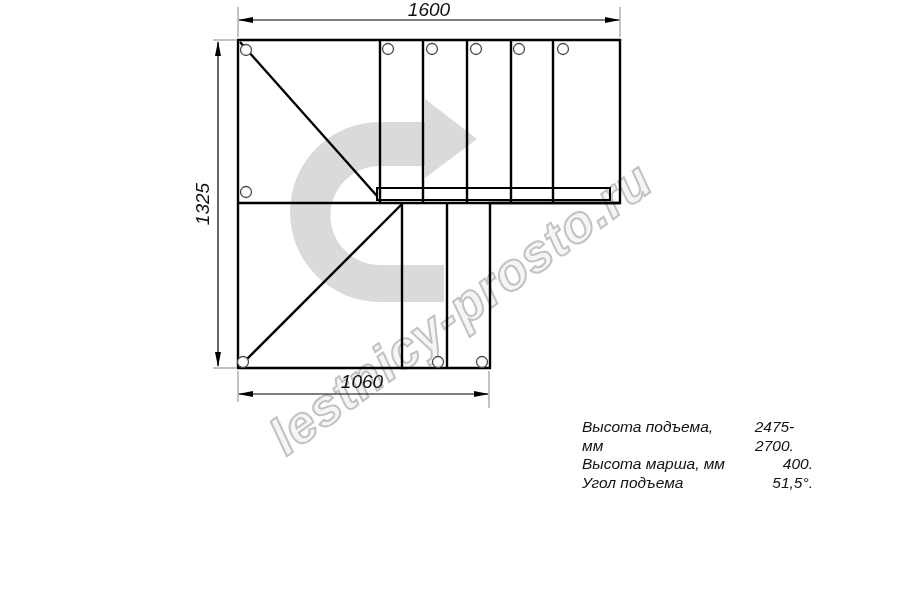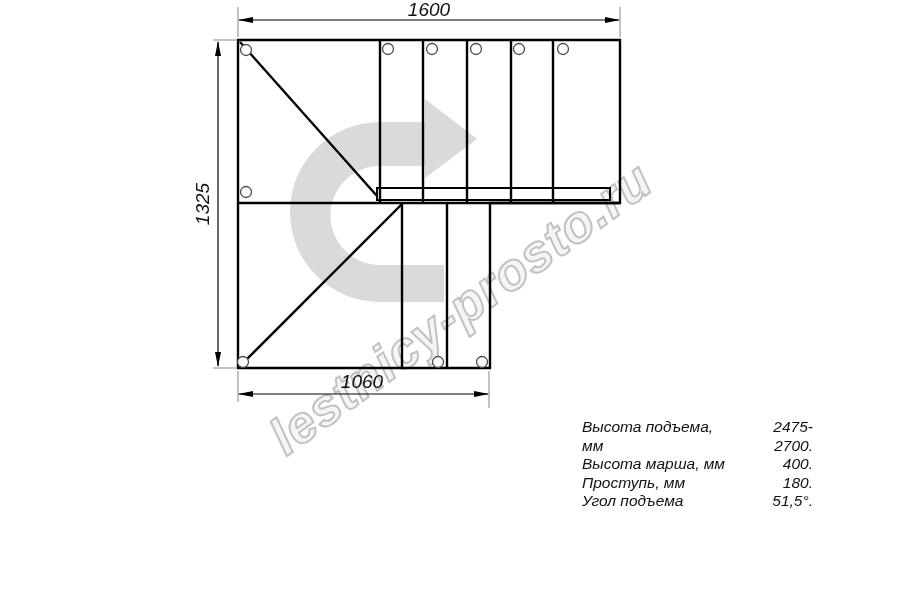--- a/index.html
+++ b/index.html
@@ -17,21 +17,21 @@
     text-shadow:0 0 1px #c9c9c9;
     z-index:2;
   }
   #spec-table{
     position:absolute;left:582px;top:418px;width:231px;z-index:4;
     font-family:"Liberation Sans",sans-serif;font-style:italic;
     font-size:15.5px;color:#111;line-height:18.5px;
   }
   .spec-row{display:flex;justify-content:space-between;}
   .spec-label{text-align:left;}
-  .spec-value{text-align:right;}
+  .spec-value{text-align:center;}
 </style>
 </head>
 <body>
 
 <div id="stage">
 
   <svg width="900" height="600" viewBox="0 0 900 600" style="z-index:1">
     <path d="M 425 122 L 380 122 A 90 90 0 1 0 380 302 L 444 302 L 444 265 L 380 265 A 49.5 49.5 0 1 1 380 166 L 425 166 Z" fill="#dadada"></path>
     <path d="M 425 99 L 477 139 L 425 178 Z" fill="#dadada"></path>
   </svg>
@@ -99,22 +99,18 @@
   <div id="spec-table">
     <div class="spec-row">
       <span class="spec-label">Высота подъема, мм</span>
       <span class="spec-value">2475-2700.</span>
     </div>
     <div class="spec-row">
       <span class="spec-label">Высота марша, мм</span>
       <span class="spec-value">400.</span>
     </div>
     <div class="spec-row">
-      <span class="spec-label">Проступь, мм</span>
-      <span class="spec-value">180.</span>
-    </div>
-    <div class="spec-row">
       <span class="spec-label">Угол подъема</span>
       <span class="spec-value">51,5°.</span>
     </div>
   </div>
 
 </div>
 
 </body></html>

